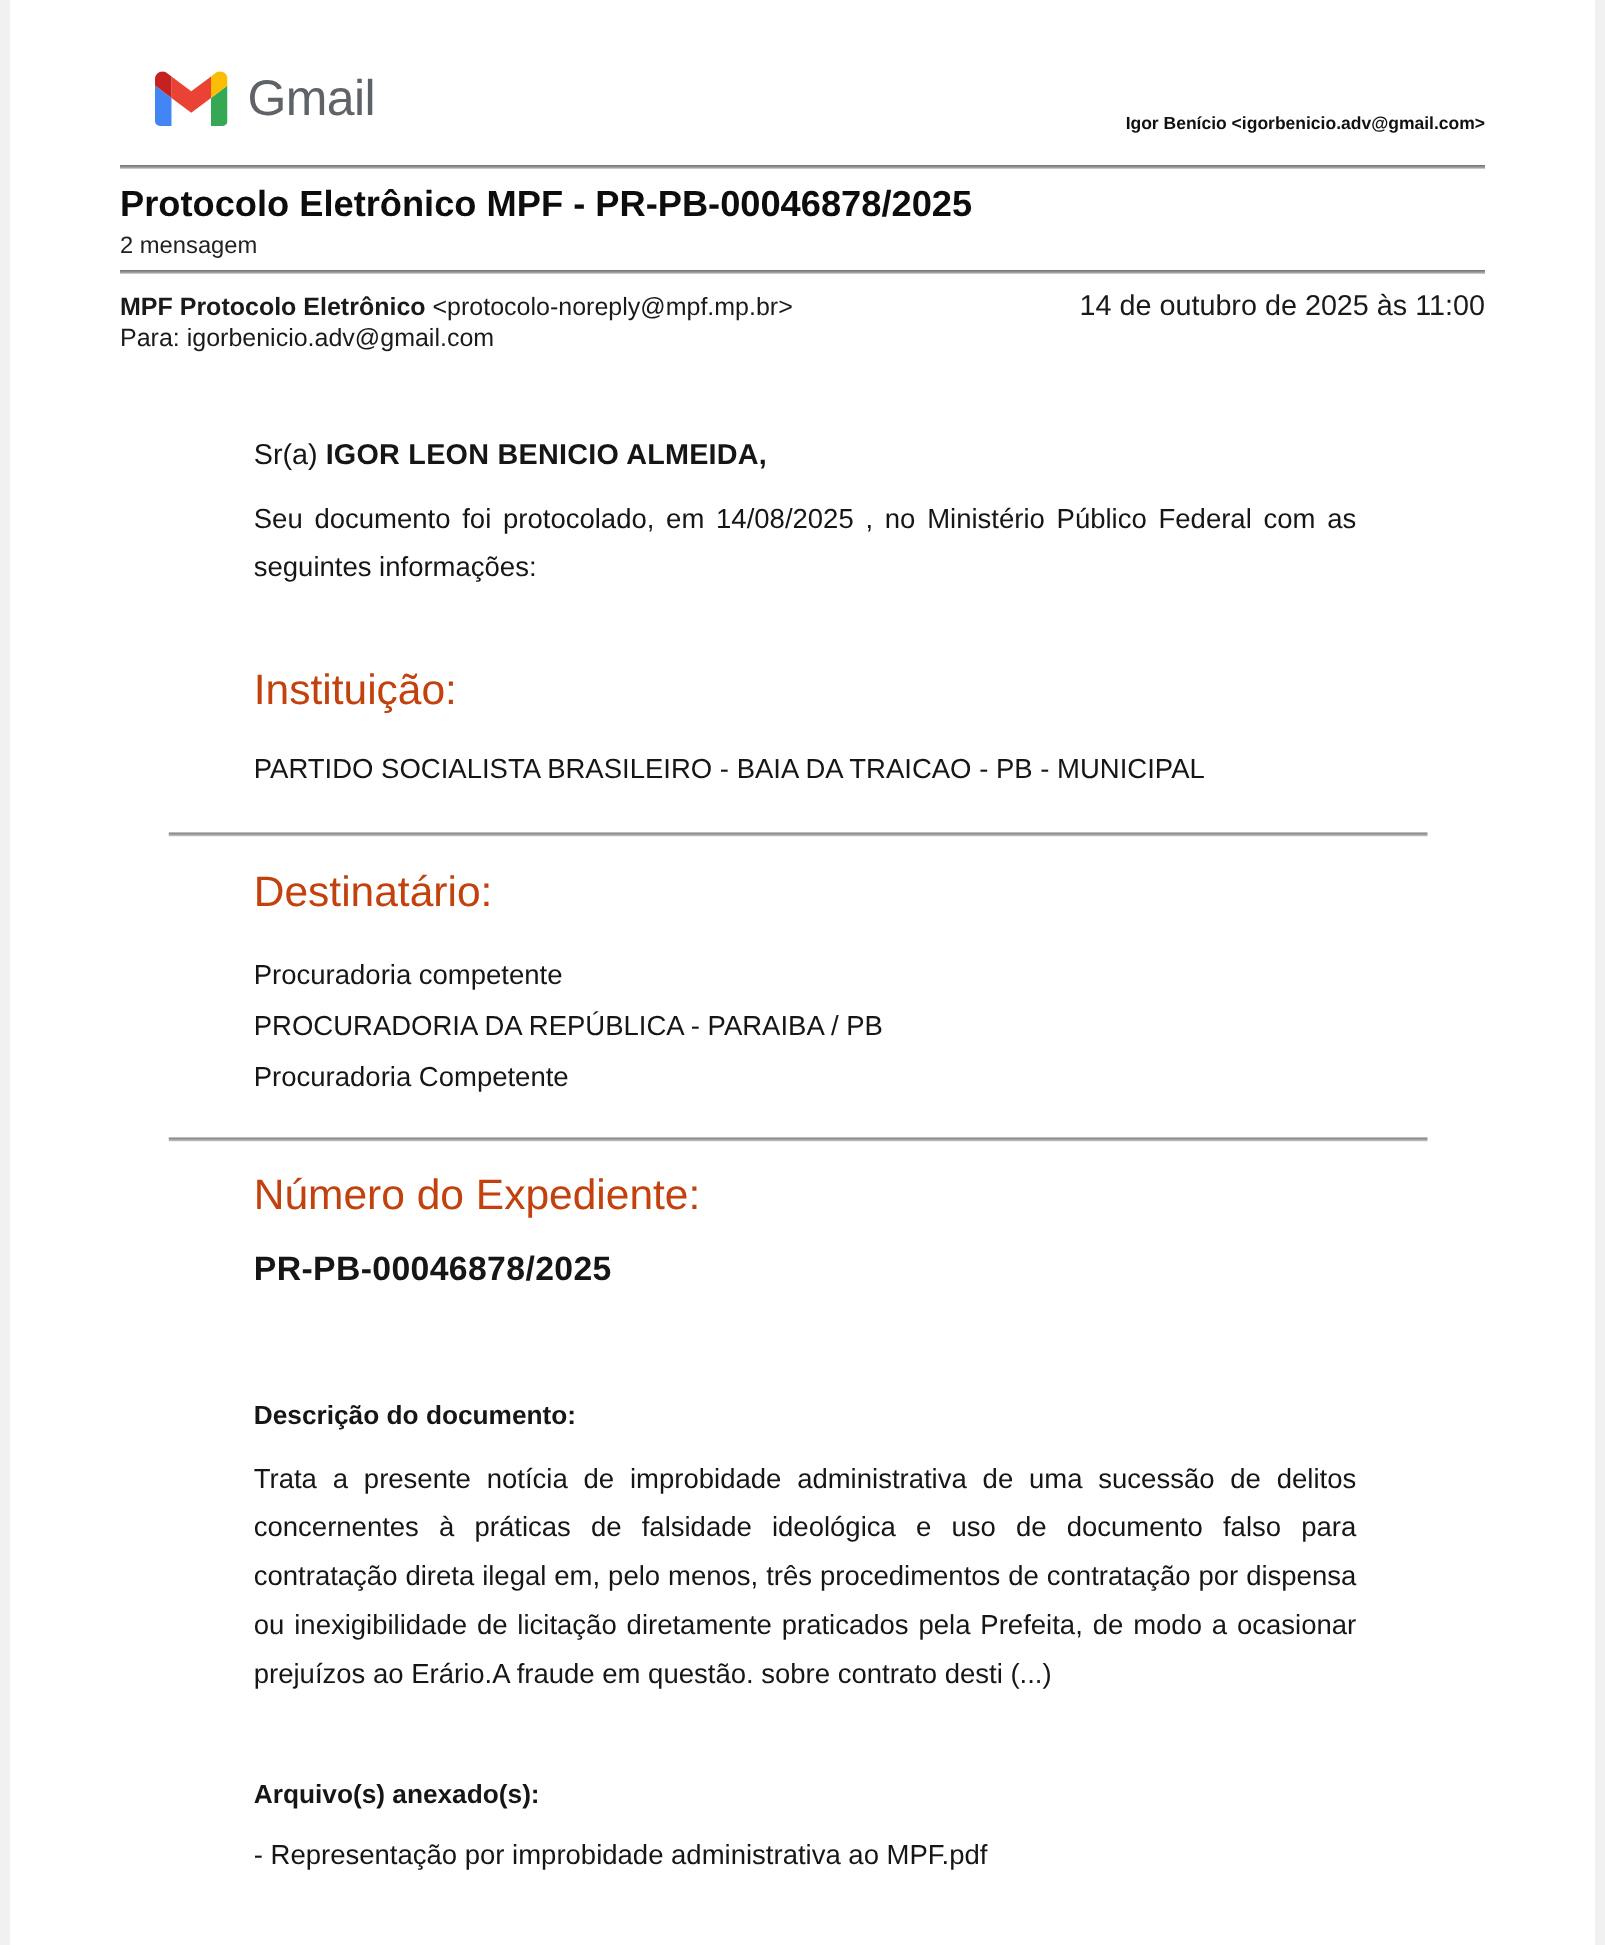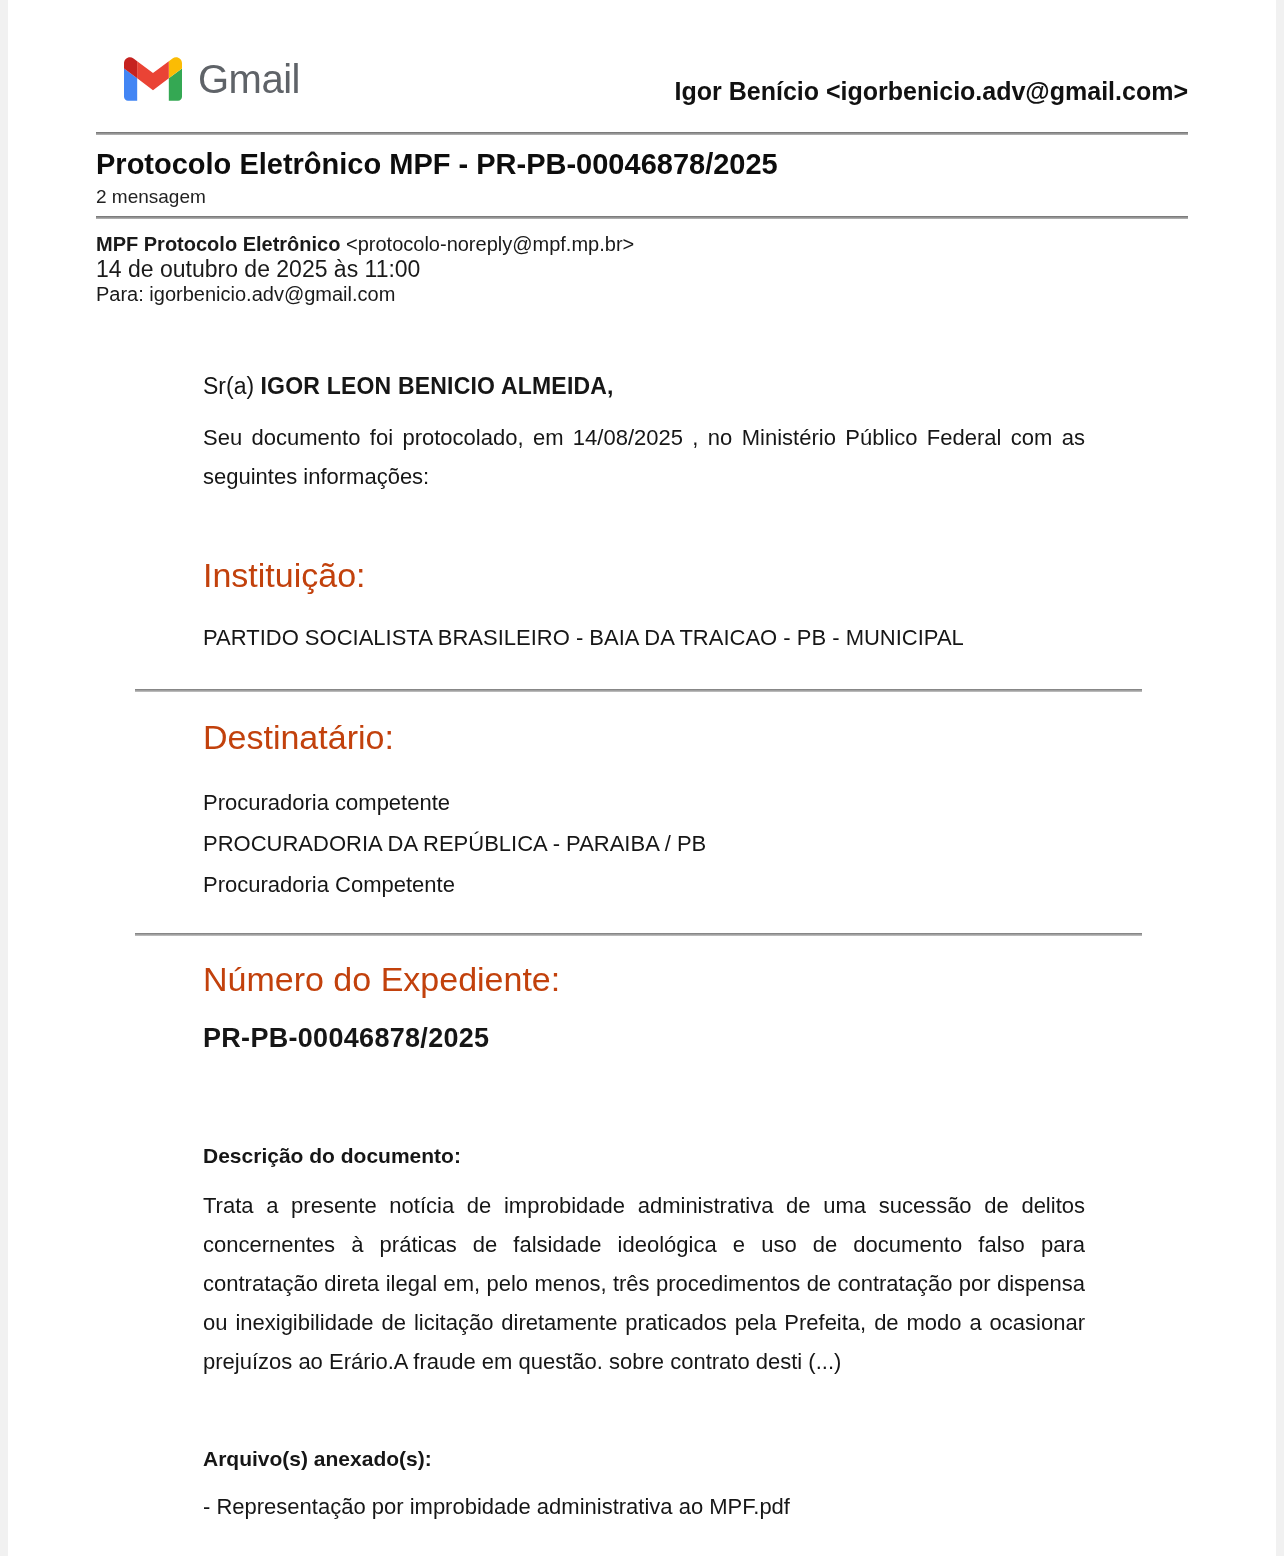--- a/index.html
+++ b/index.html
@@ -30,21 +30,21 @@
     align-items: center;
     gap: 16px;
   }
   .logo svg { width: 58px; height: 44px; display: block; }
   .logo-text {
     font-size: 40px;
     color: #5f6368;
     letter-spacing: -0.5px;
   }
   .account {
-    font-size: 25px;
+    font-size: 14px;
     font-weight: bold;
     color: #111;
     align-self: flex-end;
     padding-bottom: 2px;
   }
   .rule {
     border: 0;
     height: 3px;
     background: linear-gradient(#6f6f6f, #b9b9b9);
   }
@@ -64,21 +64,20 @@
   .meta {
     margin-top: 13px;
     font-size: 20px;
     line-height: 25px;
     color: #1a1a1a;
   }
   .meta-row1 {
     display: flex;
     justify-content: space-between;
     align-items: baseline;
-    flex-direction: column;
   }
   .sender-name { font-weight: bold; }
   .meta-date { font-size: 23px; }
 
   
   .email-body {
     margin-top: 66px;
     margin-left: 39px;
     margin-right: 46px;
     font-size: 22px;

